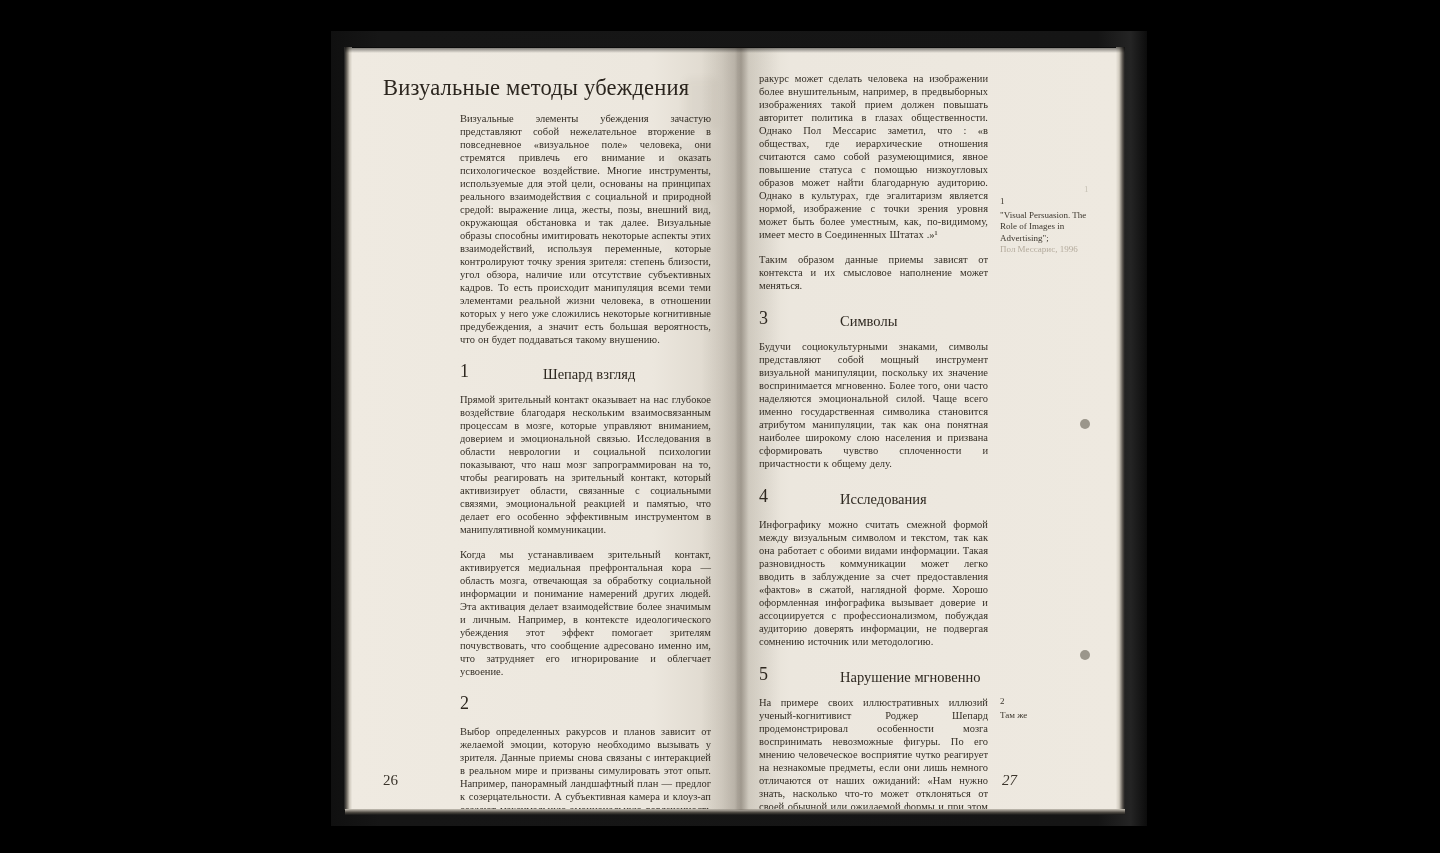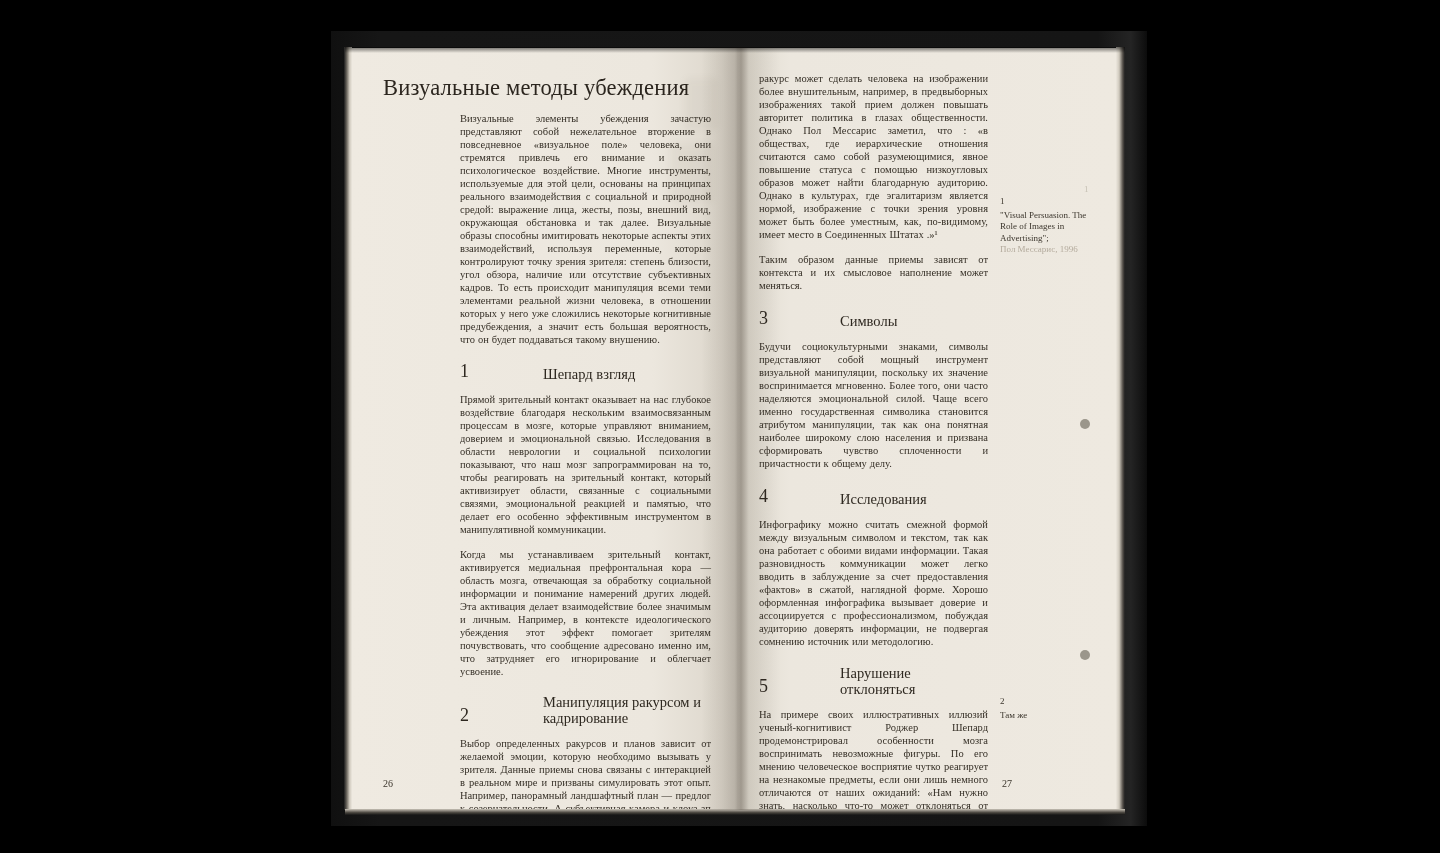--- a/index.html
+++ b/index.html
@@ -26,23 +26,23 @@
 
   
   .page.left .inner{position:absolute;left:31px;top:27px;width:330px;}
   h1.title{font-size:22.5px;font-weight:400;margin:0 0 11px 0;letter-spacing:.2px;color:#2b251e;white-space:nowrap;}
   .col{margin-left:77px;width:251px;}
   p.body{font-size:10.5px;line-height:13px;text-align:justify;margin:0 0 12px 0;
          text-justify:inter-word;hyphens:auto;-webkit-hyphens:auto;word-spacing:.3px;color:#352f26;}
   .sec{margin-top:15px;margin-bottom:11px;display:flex;align-items:flex-end;}
   .sec-num{font-size:18px;width:83px;flex:0 0 83px;color:#2e2820;}
   .sec-title{font-size:14.5px;font-weight:400;margin:1px 0 0 0;line-height:16px;color:#2e2820;}
-  .pagenum{position:absolute;font-size:10px;color:#3a342b;}
+  .pagenum{position:absolute;font-size:15px;color:#3a342b;}
   .page.left .pagenum{left:31px;bottom:20px;}
-  .page.right .pagenum{left:265px;bottom:20px;}
+  .page.right .pagenum{left:265px;bottom:20px;font-style:italic;}
 
   
   .page.right .inner{position:absolute;left:22px;top:24px;width:229px;}
   .page.right .sec{margin-top:16px;margin-bottom:11px;}
   .page.right .sec-num{width:81px;flex:0 0 81px;}
 
   .notes{position:absolute;left:263px;top:0;width:92px;}
   .note{position:absolute;left:0;font-size:9px;line-height:11.5px;color:#3c362d;}
   .note1{top:148px;}
   .note2{top:648px;}
@@ -78,21 +78,20 @@
 
           <div class="sec">
             <span class="sec-num">1</span>
             <h2 class="sec-title">Шепард взгляд</h2>
           </div>
           <p class="body">Прямой зрительный контакт оказывает на нас глубокое воздействие благодаря нескольким взаимосвязанным процессам в мозге, которые управляют вниманием, доверием и эмоциональной связью. Исследования в области неврологии и социальной психологии показывают, что наш мозг запрограммирован на то, чтобы реагировать на зрительный контакт, который активизирует области, связанные с социальными связями, эмоциональной реакцией и памятью, что делает его особенно эффективным инструментом в манипулятивной коммуникации.</p>
           <p class="body">Когда мы устанавливаем зрительный контакт, активируется медиальная префронтальная кора — область мозга, отвечающая за обработку социальной информации и понимание намерений других людей. Эта активация делает взаимодействие более значимым и личным. Например, в контексте идеологического убеждения этот эффект помогает зрителям почувствовать, что сообщение адресовано именно им, что затрудняет его игнорирование и облегчает усвоение.</p>
 
           <div class="sec">
             <span class="sec-num">2</span>
-            <h2 class="sec-title">Манипуляция ракурсом и кадрирование</h2>
           </div>
           <p class="body">Выбор определенных ракурсов и планов зависит от желаемой эмоции, которую необходимо вызывать у зрителя. Данные приемы снова связаны с интеракцией в реальном мире и призваны симулировать этот опыт. Например, панорамный ландшафтный план — предлог к созерцательности. А субъективная камера и клоуз-ап создают максимальную эмоциональную вовлеченность и призыв к действию.</p>
 
         </div>
       </div>
       <div class="pagenum">26</div>
     </div>
 
     <div class="page right">
       <div class="inner">
@@ -106,21 +105,21 @@
         <p class="body">Будучи социокультурными знаками, символы представляют собой мощный инструмент визуальной манипуляции, поскольку их значение воспринимается мгновенно. Более того, они часто наделяются эмоциональной силой. Чаще всего именно государственная символика становится атрибутом манипуляции, так как она понятная наиболее широкому слою населения и призвана сформировать чувство сплоченности и причастности к общему делу.</p>
 
         <div class="sec">
           <span class="sec-num">4</span>
           <h2 class="sec-title">Исследования</h2>
         </div>
         <p class="body">Инфографику можно считать смежной формой между визуальным символом и текстом, так как она работает с обоими видами информации. Такая разновидность коммуникации может легко вводить в заблуждение за счет предоставления «фактов» в сжатой, наглядной форме. Хорошо оформленная инфографика вызывает доверие и ассоциируется с профессионализмом, побуждая аудиторию доверять информации, не подвергая сомнению источник или методологию.</p>
 
         <div class="sec">
           <span class="sec-num">5</span>
-          <h2 class="sec-title">Нарушение отклоняться</h2>
+          <h2 class="sec-title">Нарушение мгновенно</h2>
         </div>
         <p class="body">На примере своих иллюстративных иллюзий ученый-когнитивист Роджер Шепард продемонстрировал особенности мозга воспринимать невозможные фигуры. По его мнению человеческое восприятие чутко реагирует на незнакомые предметы, если они лишь немного отличаются от наших ожиданий: «Нам нужно знать, насколько что-то может отклоняться от своей обычной или ожидаемой формы и при этом иметь последствия, которые, как мы выяснили, следуют из его "естественного вида".» ²</p>
 
       </div>
 
       <div class="notes">
         <div class="note note1">
           <div class="note-num">1</div>
           <div class="note-title">"Visual Persuasion. The Role of Images in Advertising";</div>
           <div class="note-src">Пол Мессарис, 1996</div>

